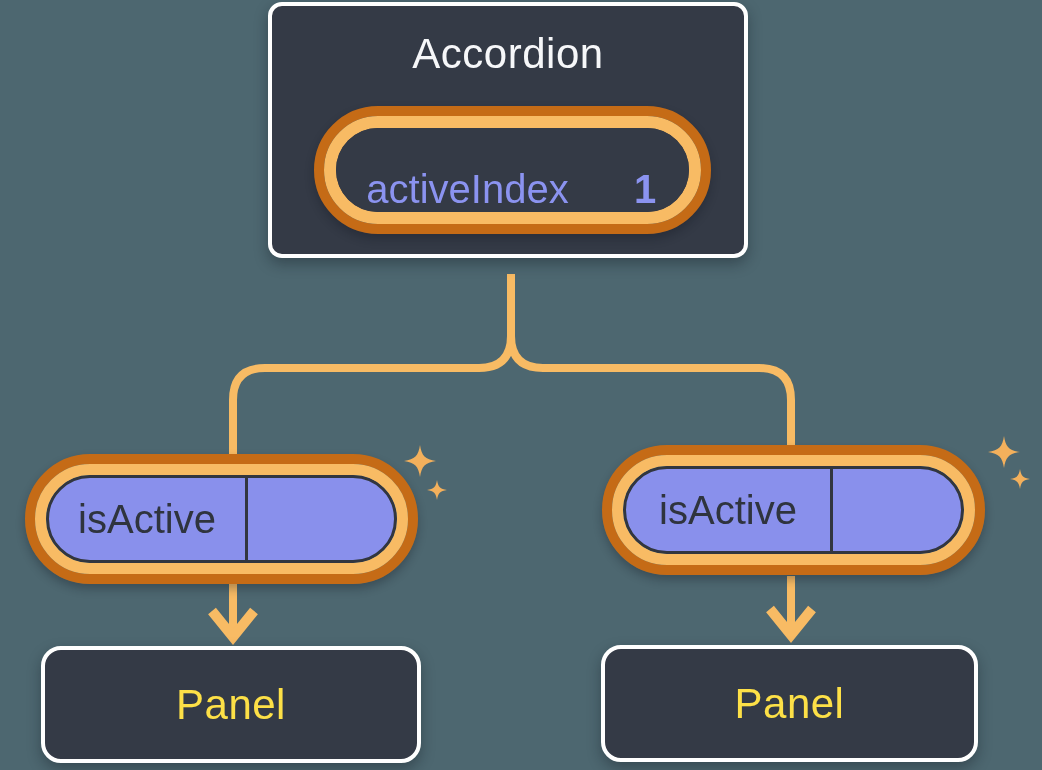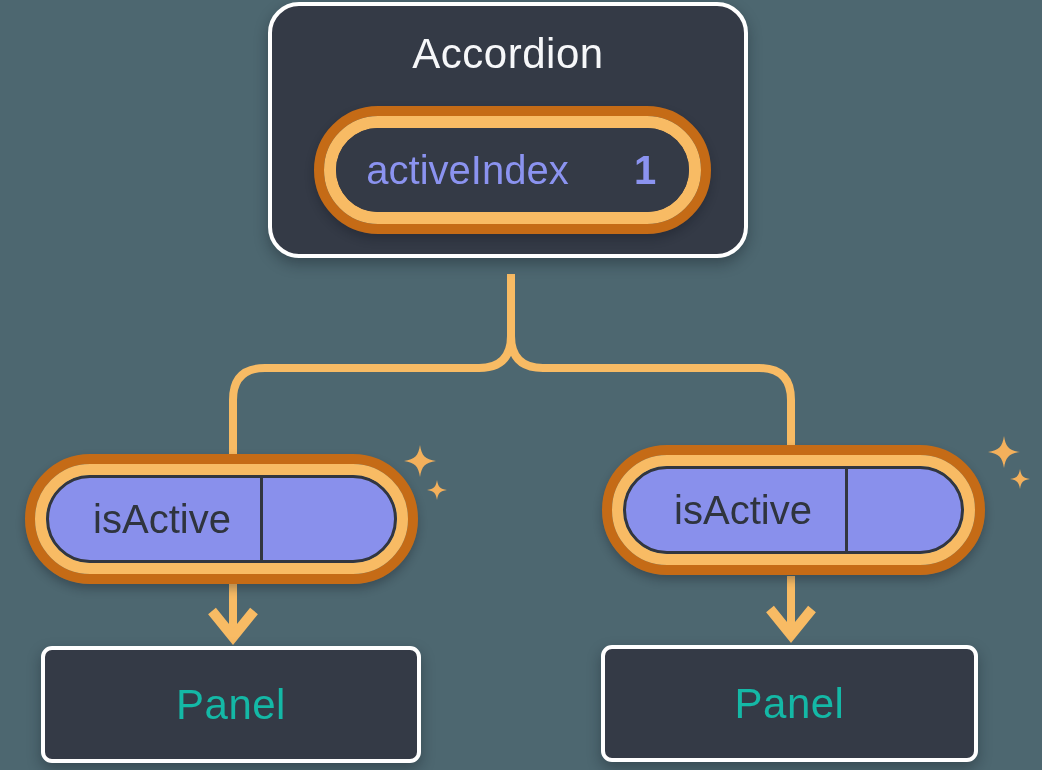--- a/index.html
+++ b/index.html
@@ -19,38 +19,38 @@
   }
   .node {
     position: absolute;
     background: #343A46;
     border: 4px solid #FFFFFF;
     box-shadow: 0 6px 14px rgba(15,20,30,0.35);
     z-index: 2;
   }
   .accordion-node {
     left: 268px; top: 2px; width: 480px; height: 256px;
-    border-radius: 31px;
+    border-radius: 14px;
     padding-left: 24px;
   }
   .node-title {
     position: absolute;
     left: 0; top: 24px; width: 100%;
     text-align: center;
     color: #F6F7F9;
     font-size: 42px;
     font-weight: 500;
     letter-spacing: 0.5px;
   }
   .panel-node {
-    border-radius: 11px;
+    border-radius: 20px;
     display: flex;
     align-items: center;
     justify-content: center;
-    color: #14b8a6;
+    color: #fde047;
     font-size: 42px;
     font-weight: 500;
     letter-spacing: 0.5px;
   }
   .panel-left  { left: 41px;  top: 646px; width: 380px; height: 117px; }
   .panel-right { left: 601px; top: 645px; width: 377px; height: 117px; }
 
   
   .pill-outer {
     position: absolute;
@@ -65,21 +65,21 @@
     border-radius: 999px;
     overflow: hidden;
     display: flex;
     align-items: stretch;
   }
   
   .pill-dark-core {
     width: 100%; height: 100%;
     background: #343A46;
     display: flex;
-    align-items: center;
+    align-items: flex-end;
   }
   .pill-dark-core .cell-name {
     width: 263px;
     display: flex; align-items: center; justify-content: center;
     color: #8B93F0;
     font-size: 40px;
   }
   .pill-dark-core .divider {
     width: 2px;
     background: #F8BB64;
@@ -99,21 +99,20 @@
     border: 3px solid #32363F;
     border-radius: 999px;
     overflow: hidden;
     display: flex;
     align-items: stretch;
   }
   .pill-purple-core .cell-name {
     display: flex; align-items: center; justify-content: center;
     color: #2F343E;
     font-size: 40px;
-    margin-left: 15px;
   }
   .pill-purple-core .divider {
     width: 3px;
     background: #32363F;
   }
   .pill-purple-core .cell-value {
     flex: 1;
     display: flex; align-items: center; justify-content: center;
     color: #2F343E;
     font-size: 40px;

